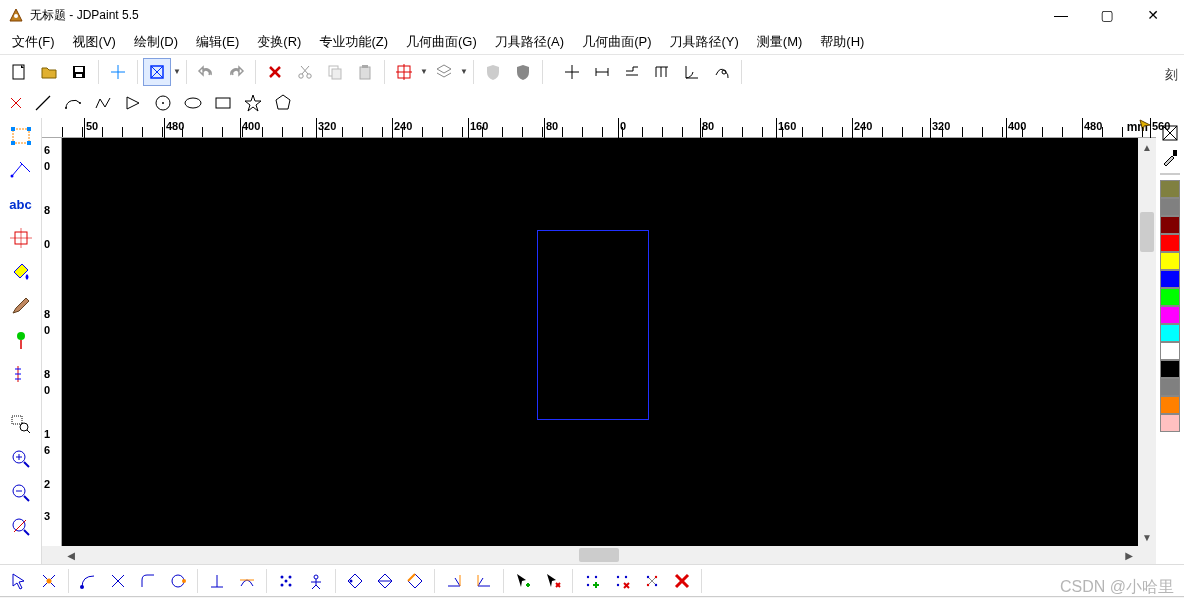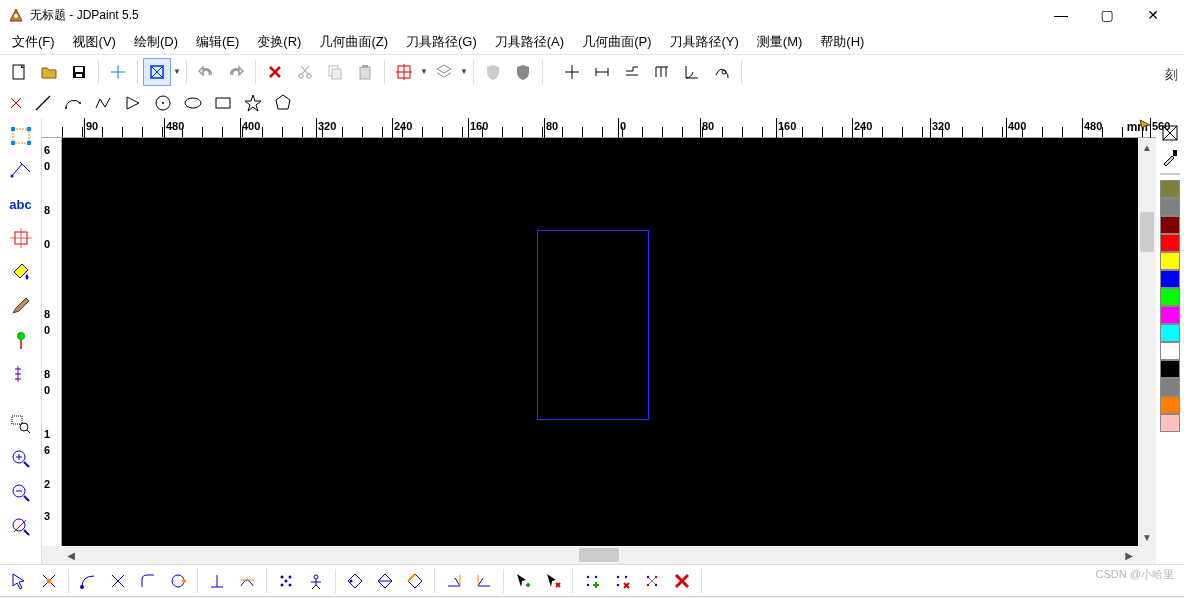--- a/index.html
+++ b/index.html
@@ -39,21 +39,21 @@
 .scroll-v .arrow{height:18px;display:flex;align-items:center;justify-content:center;font-size:10px;color:#555;}
 .scroll-v .track{flex:1;position:relative;}
 .scroll-v .thumb{position:absolute;top:15%;left:2px;width:14px;height:40px;background:#ccc;border-radius:2px;}
 .righttools { width: 28px; display:flex;flex-direction:column;align-items:center;padding-top:4px;gap:2px;}
 .colorbtn { width:20px;height:18px;border:1px solid #888; }
 .righttools svg{margin:2px 0;}
 .dividerB{width:20px;height:2px;background:#ccc;margin:3px 0;}
 .bottomtoolbar{height:32px;display:flex;align-items:center;padding:0 4px;border-top:1px solid #ddd;}
 .statusbar { height: 26px; display: flex; align-items: center; border-top: 1px solid #ccc; font-size: 14px; padding: 0 8px; background:#f5f5f5;}
 .statusbar .spacer{flex:1;}
-.watermark{position:absolute;right:10px;bottom:16px;font-size:11px;color:rgba(150,150,150,0.7);}
+.watermark{position:absolute;right:10px;bottom:0;font-size:16px;color:rgba(150,150,150,0.7);}
 .marker{position:absolute; right:4px; top:0; width:14px;height:14px;}
 .lspacer{height:10px;}
 </style>
 </head>
 <body>
 
 <div class="titlebar">
   <span class="icon">
     <svg width="16" height="16">
         <path d="M2 14 L8 2 L14 14 Z" fill="#c08020" stroke="#804000"></path>
@@ -67,22 +67,22 @@
     <div class="winbtn">✕</div>
   </div>
 </div>
 
 <div class="menubar">
   <span class="menuitem">文件(F)</span>
   <span class="menuitem">视图(V)</span>
   <span class="menuitem">绘制(D)</span>
   <span class="menuitem">编辑(E)</span>
   <span class="menuitem">变换(R)</span>
-  <span class="menuitem">几何曲面(Z)</span>
-  <span class="menuitem">刀具路径(G)</span>
+  <span class="menuitem">专业功能(Z)</span>
+  <span class="menuitem">几何曲面(G)</span>
   <span class="menuitem">刀具路径(A)</span>
   <span class="menuitem">几何曲面(P)</span>
   <span class="menuitem">刀具路径(Y)</span>
   <span class="menuitem">测量(M)</span>
   <span class="menuitem">帮助(H)</span>
 </div>
 
 <div class="toolbar">
   <div class="tbtn">
       <svg width="18" height="18">
@@ -372,21 +372,21 @@
 
   <div class="canvaswrap">
     <div class="ruler-h">
       <span class="unit">mm</span>
       <span class="marker">
           <svg width="14" height="14">
             <path d="M2 2 L12 7 L6 8 L5 13 Z" fill="#e0b000" stroke="#604000"></path>
           </svg>
         </span>
     <div class="tick" style="left: 42px;"></div>
-        <div class="lbl" style="left: 42px;">90</div>
+        <div class="lbl" style="left: 42px;">50</div>
         <div class="tick" style="left: 122px;"></div>
         <div class="lbl" style="left: 122px;">480</div>
         <div class="tick" style="left: 198px;"></div>
         <div class="lbl" style="left: 198px;">400</div>
         <div class="tick" style="left: 274px;"></div>
         <div class="lbl" style="left: 274px;">320</div>
         <div class="tick" style="left: 350px;"></div>
         <div class="lbl" style="left: 350px;">240</div>
         <div class="tick" style="left: 426px;"></div>
         <div class="lbl" style="left: 426px;">160</div>

